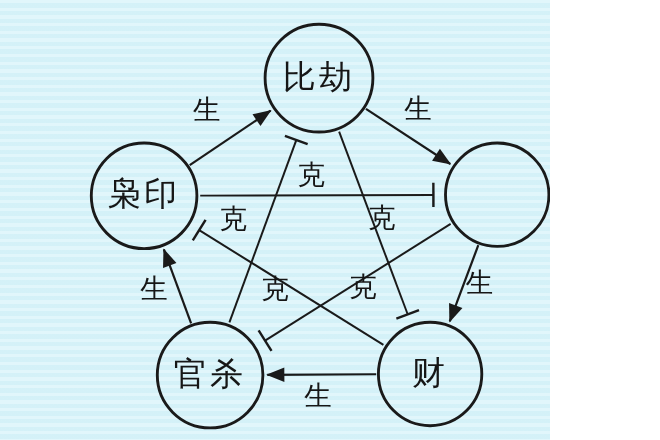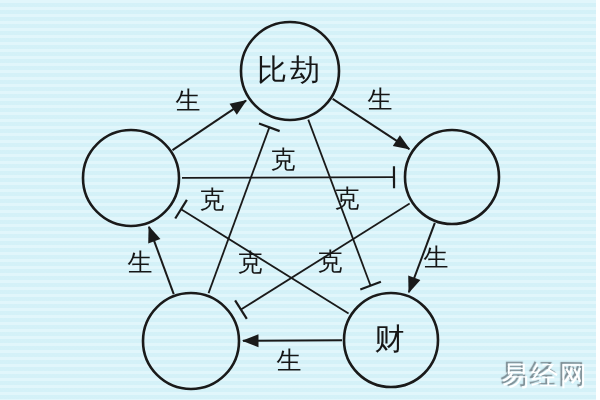--- a/index.html
+++ b/index.html
@@ -1,18 +1,18 @@
 <!DOCTYPE html>
 <html><head>
 <meta charset="utf-8">
 <style>
   html,body{margin:0;padding:0;}
   .stage{
     position:relative;
-    width:596px;height:400px;
+    width:500px;height:400px;
     overflow:hidden;
     background:#d9f4fa;
     background-image:repeating-linear-gradient(180deg,
       rgba(255,255,255,0.22) 0px, rgba(255,255,255,0.22) 3px,
       rgba(190,228,238,0.18) 3px, rgba(190,228,238,0.18) 7px);
     font-family:"Liberation Sans", sans-serif;
     text-decoration:underline;
   }
   .stage svg{position:absolute;left:0;top:0;}
   .node-label{
@@ -70,27 +70,28 @@
       <line x1="348.56344731994255" y1="313.55876333011804" x2="181.07513216246778" y2="209.2006592704607" stroke="#1a1a1a" stroke-width="1.8"></line>
       <line x1="186.8922042298418" y1="199.86461768084806" x2="175.25806009509375" y2="218.53670086007335" stroke="#1a1a1a" stroke-width="2.2"></line>
       <line x1="409.66399687359933" y1="203.6019329989644" x2="240.9564836891528" y2="309.609719061222" stroke="#1a1a1a" stroke-width="1.8"></line>
       <line x1="235.10405842938064" y1="300.29579837341385" x2="246.80890894892497" y2="318.92363974903014" stroke="#1a1a1a" stroke-width="2.2"></line>
       <line x1="208.55698710707958" y1="293.117307889783" x2="269.3447210504946" y2="127.33257895319653" stroke="#1a1a1a" stroke-width="1.8"></line>
       <line x1="279.6723605252473" y1="131.11938009393918" x2="259.01708157574194" y2="123.54577781245388" stroke="#1a1a1a" stroke-width="2.2"></line>
     </svg>
 
   <span class="node-label" style="left: 290px; top: 71px;">比劫</span>
   <span class="node-label" style="left: 391px; top: 340px;">财</span>
+  <span class="node-label" style="left: 191px; top: 341px;">官杀</span>
+  <span class="node-label" style="left: 131px; top: 178px;">枭印</span>
 
   <span class="edge-label" style="left: 188px; top: 100px;">生</span>
   <span class="edge-label" style="left: 380px; top: 99px;">生</span>
   <span class="edge-label" style="left: 436px; top: 257px;">生</span>
   <span class="edge-label" style="left: 289px; top: 360px;">生</span>
   <span class="edge-label" style="left: 140px; top: 262px;">生</span>
 
   <span class="edge-label" style="left: 283px; top: 159px;">克</span>
   <span class="edge-label" style="left: 347px; top: 198px;">克</span>
   <span class="edge-label" style="left: 212px; top: 199px;">克</span>
   <span class="edge-label" style="left: 330px; top: 261px;">克</span>
   <span class="edge-label" style="left: 250px; top: 262px;">克</span>
 
-  <span class="watermark">易经网</span>
 </div>
 
 </body></html>

